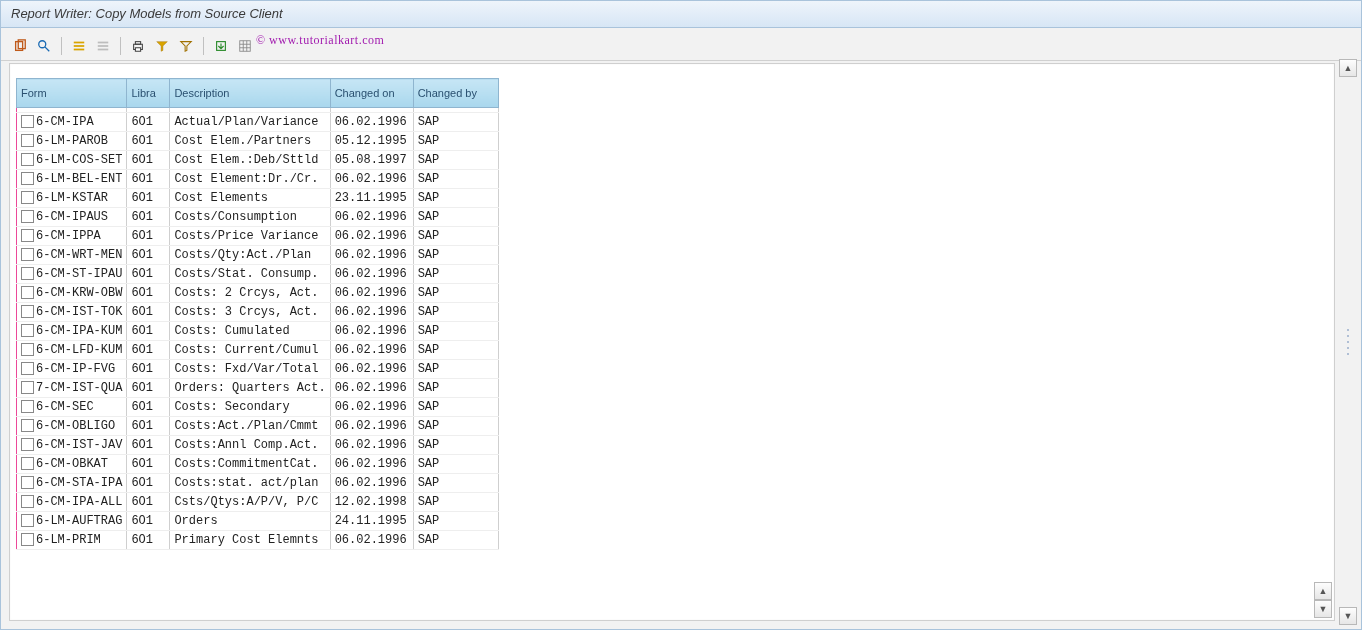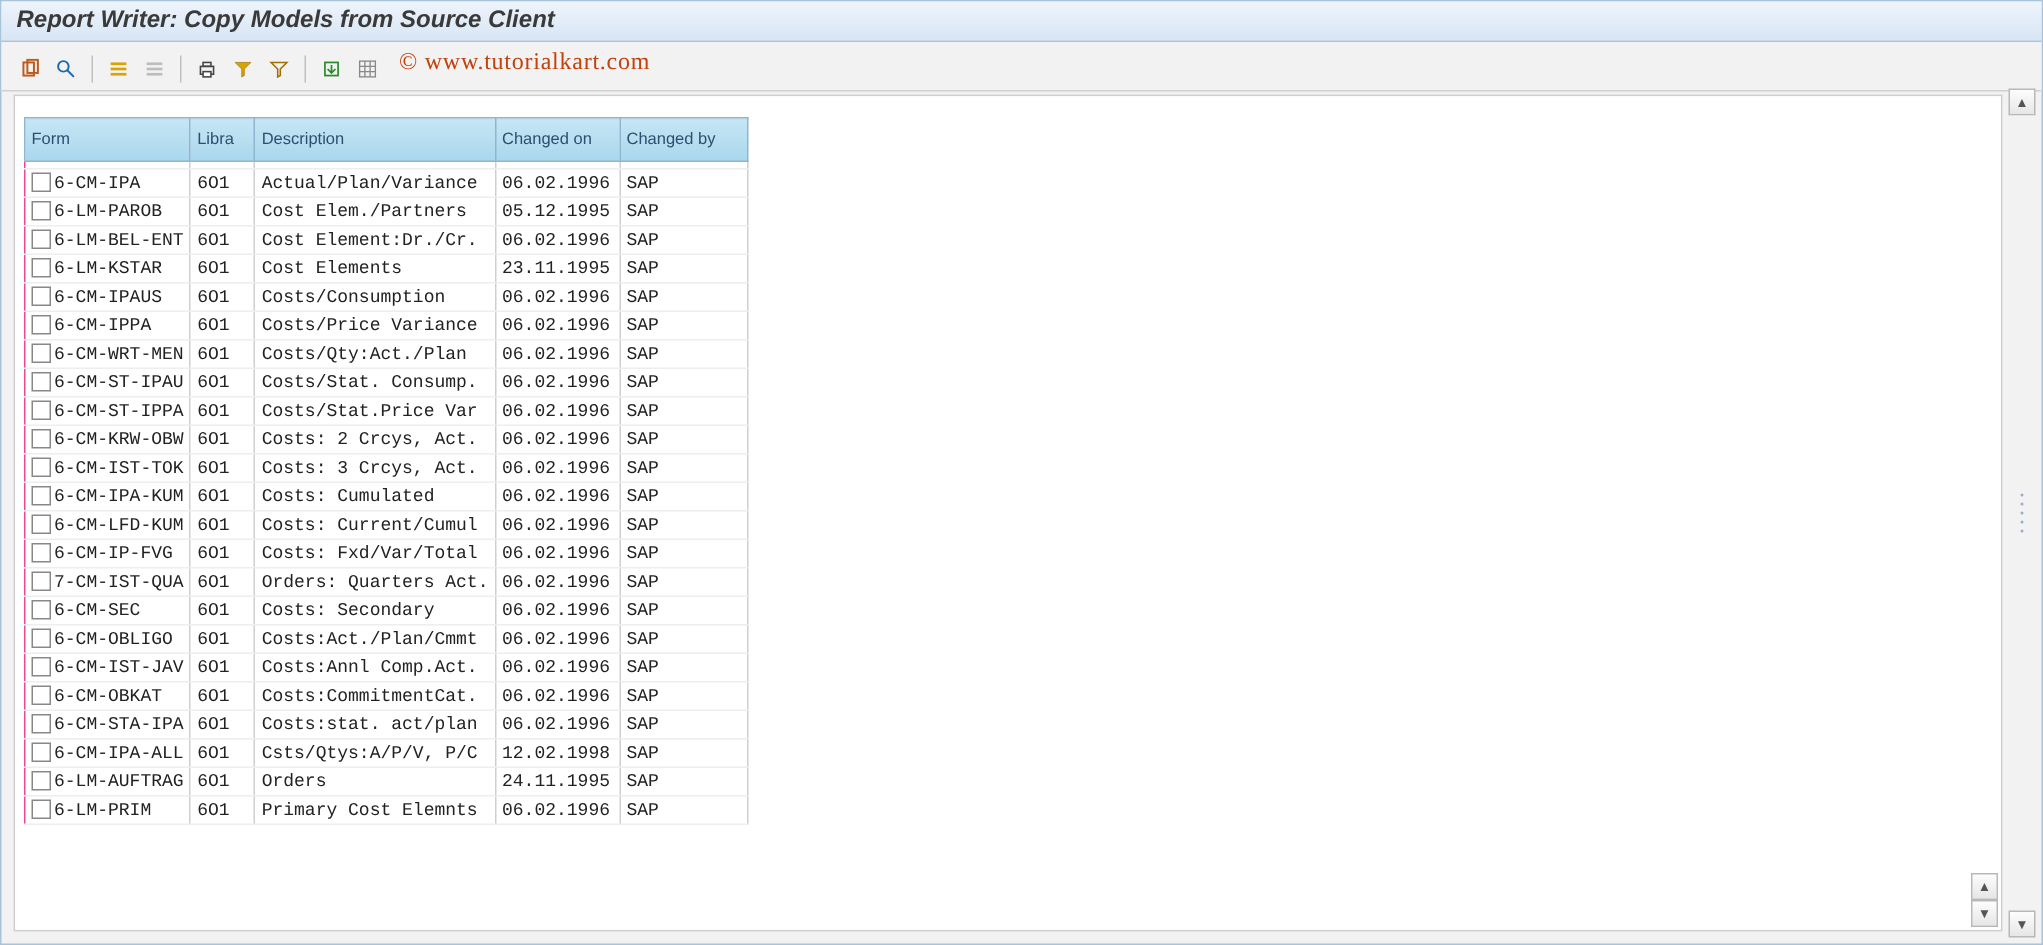--- a/index.html
+++ b/index.html
@@ -20,22 +20,22 @@
     border: 1px solid #a9c3db;
     box-sizing: border-box;
   }
   .titlebar {
     height: 26px;
     line-height: 26px;
     padding: 0 10px;
     background: linear-gradient(#eef4fb, #d7e6f5);
     border-bottom: 1px solid #a9c3db;
     font-style: italic;
-    font-weight: bold;
-    font-size: 16px;
+    font-weight: normal;
+    font-size: 13px;
     color: #3a3a3a;
   }
   .toolbar {
     height: 28px;
     padding: 4px 8px 0 8px;
     background: #f2f2f2;
     border-bottom: 1px solid #d0d0d0;
     display: flex;
     gap: 2px;
     align-items: center;
@@ -52,23 +52,23 @@
   }
   .tsep {
     width: 1px;
     height: 18px;
     background: #c0c0c0;
     margin: 0 4px;
   }
   .watermark {
     position: absolute;
     top: 32px;
-    left: 265px;
-    font-size: 16px;
-    color: #c2410c;
+    left: 255px;
+    font-size: 12px;
+    color: #a21caf;
     font-family: Georgia, serif;
     letter-spacing: 0.5px;
     pointer-events: none;
     z-index: 5;
   }
   .content {
     position: absolute;
     top: 62px;
     left: 8px;
     right: 26px;
@@ -276,20 +276,27 @@
               <td class="col-chby">SAP</td>
             </tr>
             <tr>
               <td class="col-form"><span class="chk"></span><span>6-LM-PAROB</span></td>
               <td class="col-lib">6O1</td>
               <td class="col-desc">Cost Elem./Partners</td>
               <td class="col-chon">05.12.1995</td>
               <td class="col-chby">SAP</td>
             </tr>
             <tr>
+              <td class="col-form"><span class="chk"></span><span>6-LM-COS-SET</span></td>
+              <td class="col-lib">6O1</td>
+              <td class="col-desc">Cost Elem.:Deb/Sttld</td>
+              <td class="col-chon">05.08.1997</td>
+              <td class="col-chby">SAP</td>
+            </tr>
+            <tr>
               <td class="col-form"><span class="chk"></span><span>6-LM-BEL-ENT</span></td>
               <td class="col-lib">6O1</td>
               <td class="col-desc">Cost Element:Dr./Cr.</td>
               <td class="col-chon">06.02.1996</td>
               <td class="col-chby">SAP</td>
             </tr>
             <tr>
               <td class="col-form"><span class="chk"></span><span>6-LM-KSTAR</span></td>
               <td class="col-lib">6O1</td>
               <td class="col-desc">Cost Elements</td>
@@ -314,27 +321,20 @@
               <td class="col-form"><span class="chk"></span><span>6-CM-WRT-MEN</span></td>
               <td class="col-lib">6O1</td>
               <td class="col-desc">Costs/Qty:Act./Plan</td>
               <td class="col-chon">06.02.1996</td>
               <td class="col-chby">SAP</td>
             </tr>
             <tr>
               <td class="col-form"><span class="chk"></span><span>6-CM-ST-IPAU</span></td>
               <td class="col-lib">6O1</td>
               <td class="col-desc">Costs/Stat. Consump.</td>
-              <td class="col-chon">06.02.1996</td>
-              <td class="col-chby">SAP</td>
-            </tr>
-            <tr>
-              <td class="col-form"><span class="chk"></span><span>6-CM-ST-IPPA</span></td>
-              <td class="col-lib">6O1</td>
-              <td class="col-desc">Costs/Stat.Price Var</td>
               <td class="col-chon">06.02.1996</td>
               <td class="col-chby">SAP</td>
             </tr>
             <tr>
               <td class="col-form"><span class="chk"></span><span>6-CM-KRW-OBW</span></td>
               <td class="col-lib">6O1</td>
               <td class="col-desc">Costs: 2 Crcys, Act.</td>
               <td class="col-chon">06.02.1996</td>
               <td class="col-chby">SAP</td>
             </tr>

